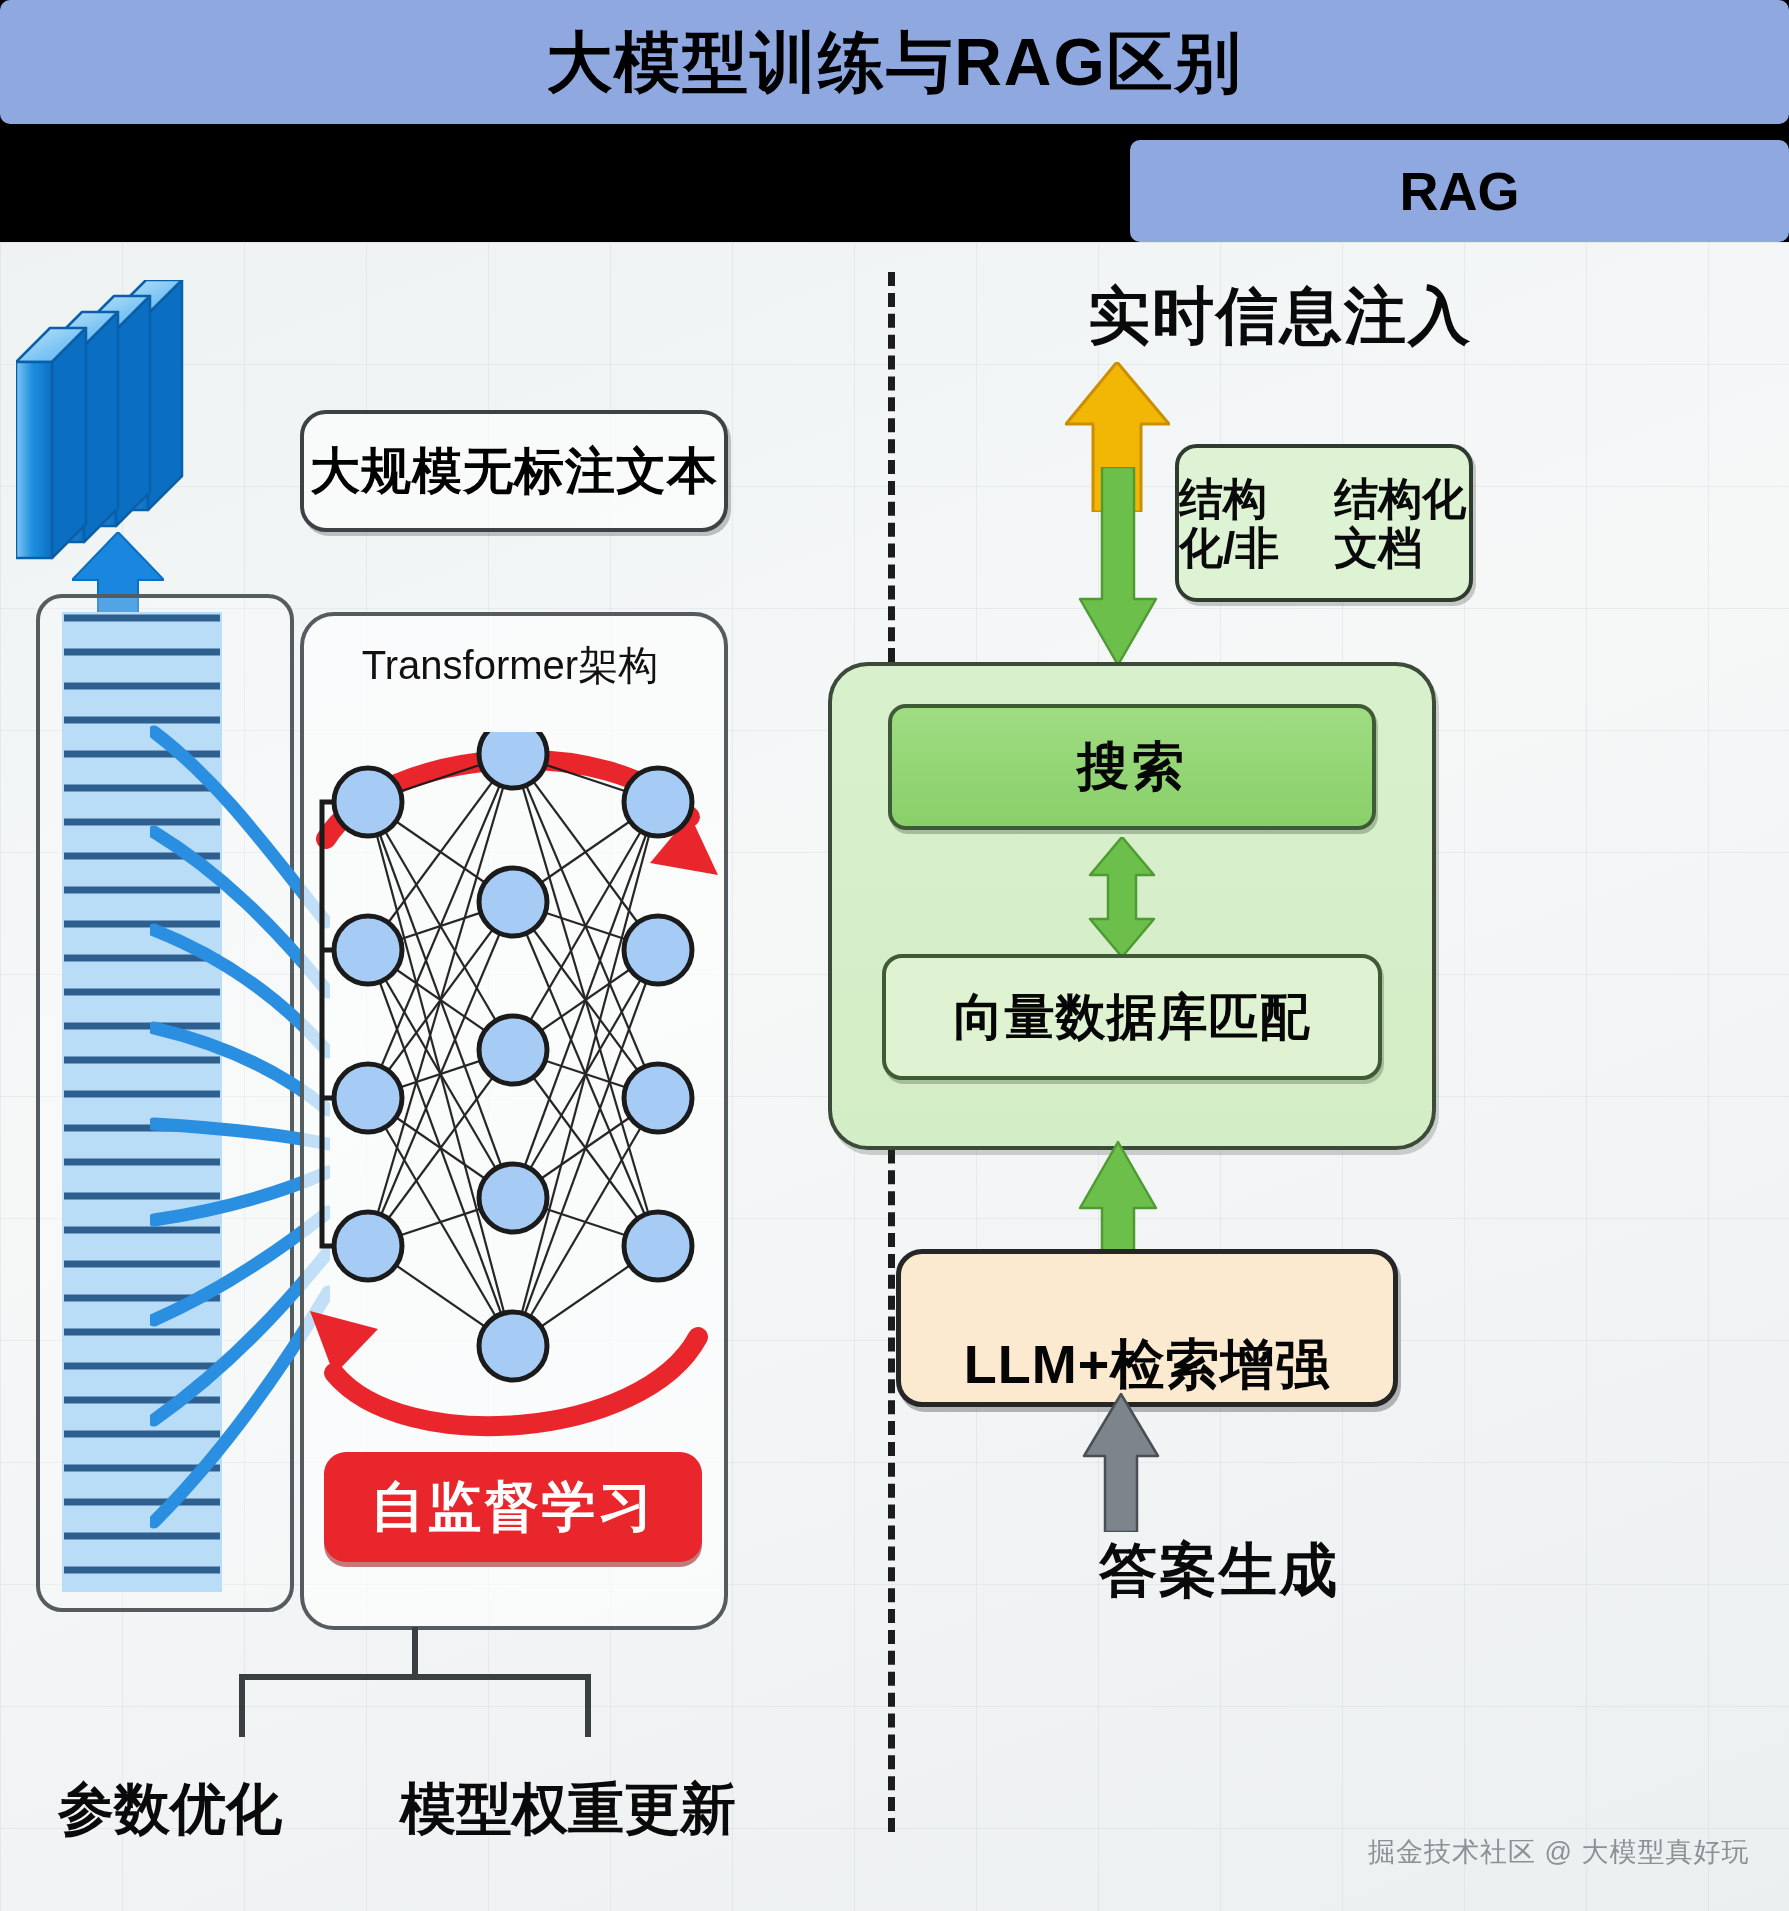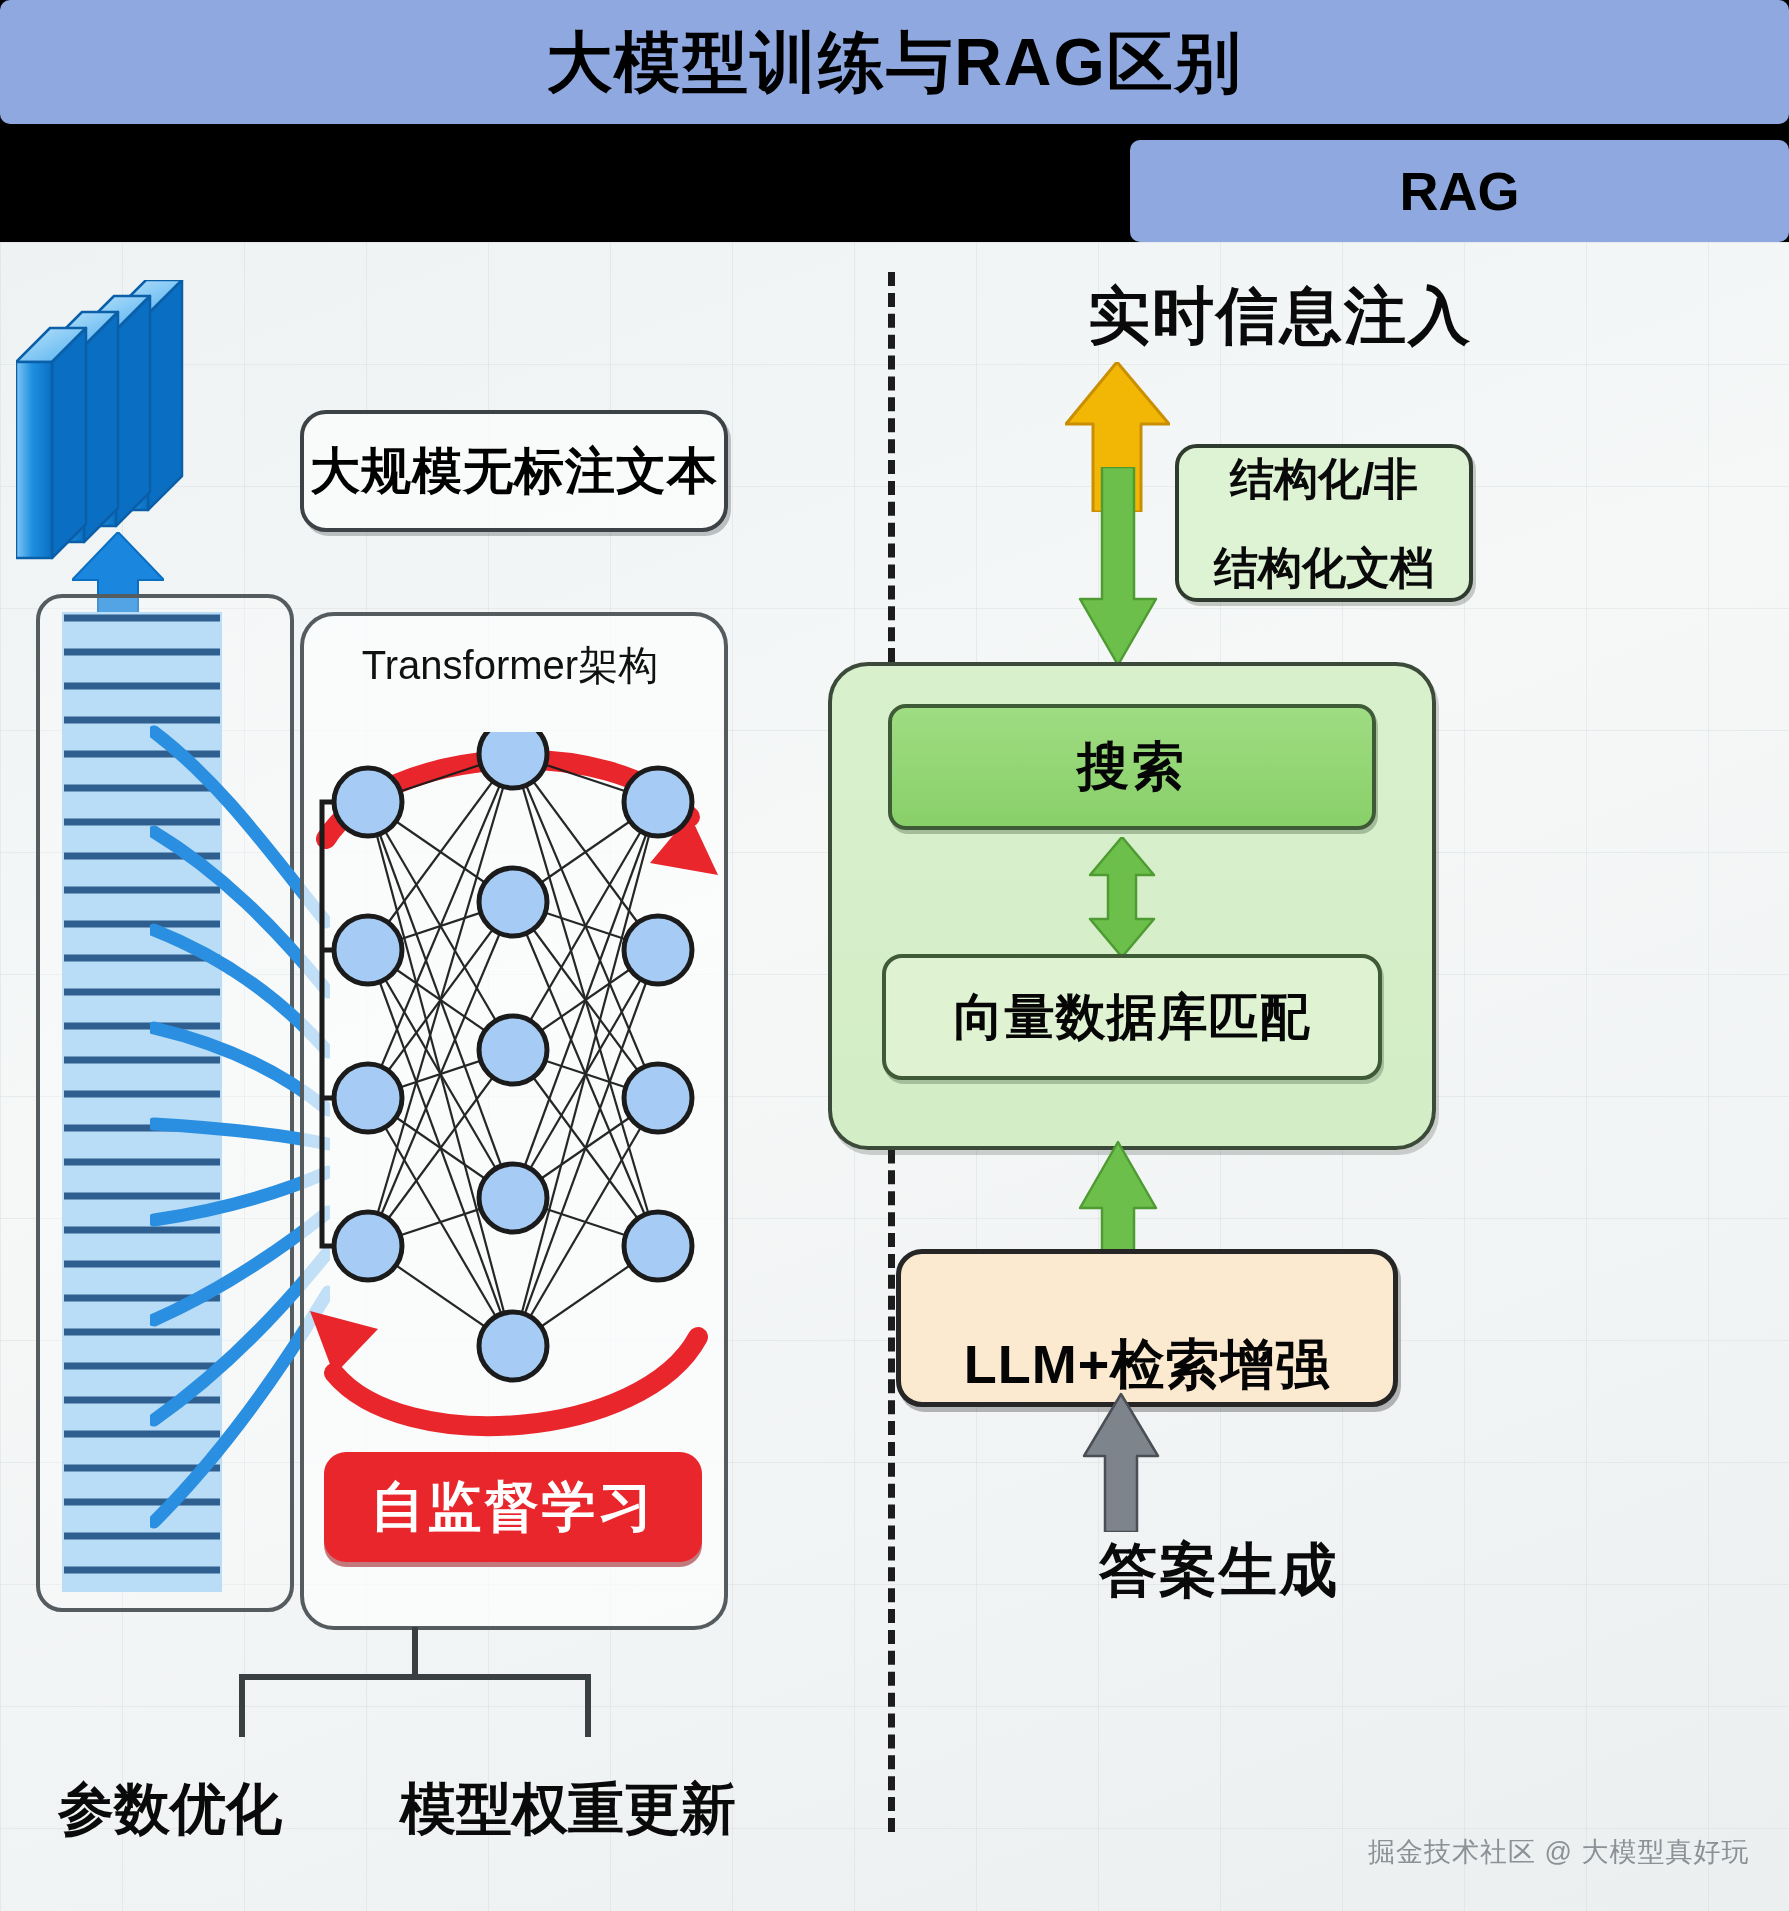--- a/index.html
+++ b/index.html
@@ -129,21 +129,21 @@
     position:absolute;left:930px;top:32px;width:700px;text-align:center;
     font-size:62px;font-weight:bold;color:#0a0a0a;letter-spacing:2px;
   }
   .arrow-gold{position:absolute;left:1065px;top:120px;width:105px;height:150px;}
   .arrow-green-down{position:absolute;left:1078px;top:225px;width:80px;height:200px;}
 
   .doc-box{
     position:absolute;left:1175px;top:202px;width:290px;height:150px;
     border:4px solid #2f3b2e;border-radius:22px;
     background:#ddf3d4;
-    display:flex;flex-direction:column;align-items:center;justify-content:center;
+    display:flex;flex-direction:row;align-items:center;justify-content:center;
     box-shadow:3px 4px 0 rgba(50,60,48,.25);
     line-height:1.12;
     gap:40px;
   }
   .doc-box span{font-size:44px;font-weight:bold;color:#0a0a0a;}
 
   .green-panel{
     position:absolute;left:828px;top:420px;width:600px;height:480px;
     border:4px solid #3c4a39;border-radius:40px;
     background:linear-gradient(180deg,#d9f0cd 0%,#d3edc6 100%);

